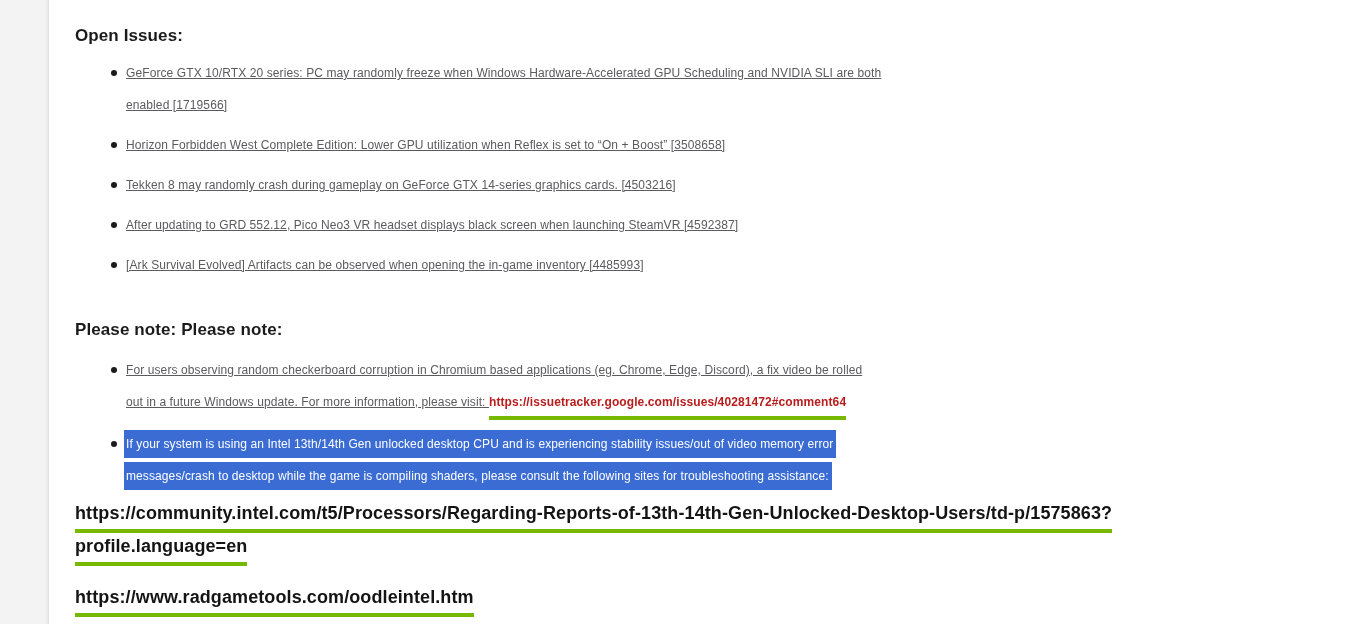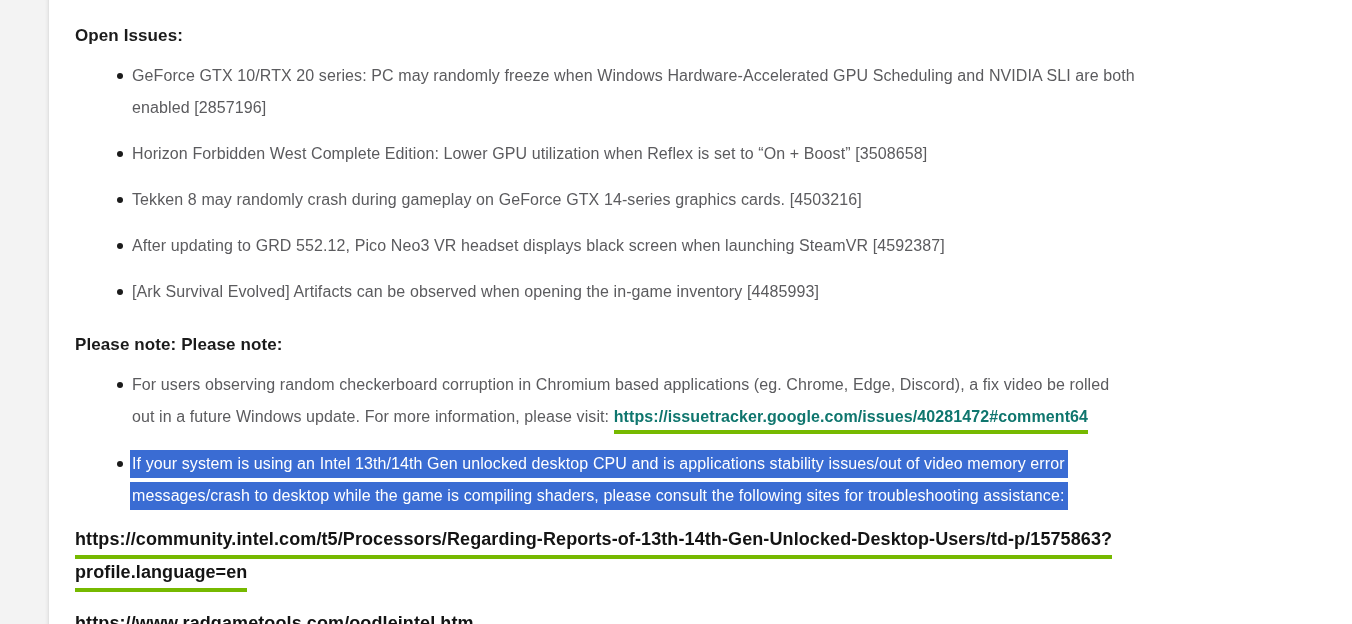--- a/index.html
+++ b/index.html
@@ -21,31 +21,31 @@
     box-sizing:border-box;
   }
   .section-heading{
     font-size:17px;font-weight:bold;color:#1b1b1b;
     line-height:20px;margin:0;letter-spacing:0.1px;
   }
   ul.issues{list-style:none;margin:0;padding:0;}
   ul.issues.first{margin-top:11px;}
   ul.issues.second{margin-top:14px;}
   ul.issues li{
-    position:relative;padding-left:43px;margin:14px;
-    font-size:16px;line-height:32px;color:#5b5b5e;letter-spacing:0.1px;
+    position:relative;padding-left:43px;margin:8px;
+    font-size:12px;line-height:32px;color:#5b5b5e;letter-spacing:0.1px;text-decoration:underline;
   }
   ul.issues li::before{
     content:"";position:absolute;left:28px;top:13px;
     width:6px;height:6px;border-radius:50%;background:#1b1b1b;
   }
-  .pn-heading{margin-top:27px;}
+  .pn-heading{margin-top:39px;}
   .line{white-space:nowrap;}
   .inline-link{
-    display:inline-block;color:#0f766e;font-weight:bold;text-decoration:none;
+    display:inline-block;color:#b91c1c;font-weight:bold;text-decoration:none;
     line-height:25px;padding-bottom:1px;border-bottom:4px solid #76b900;
     letter-spacing:0.1px;cursor:pointer;
   }
   .hl-line{line-height:32px;height:32px;}
   .hl-line .hl{
     display:inline-block;background:#3a6cd3;color:#ffffff;
     padding:0 3px 0 2px;line-height:28px;margin-left:-2px;
     letter-spacing:0.1px;
   }
   .link-block{margin:0;}
@@ -66,21 +66,21 @@
 
   <div class="left-gutter"></div>
 
   <div class="content">
 
     <div class="section-heading">Open Issues:</div>
 
     <ul class="issues first">
       <li>
         <div class="line">GeForce GTX 10/RTX 20 series: PC may randomly freeze when Windows Hardware-Accelerated GPU Scheduling and NVIDIA SLI are both</div>
-        <div class="line">enabled [2857196]</div>
+        <div class="line">enabled [1719566]</div>
       </li>
       <li>
         <div class="line">Horizon Forbidden West Complete Edition: Lower GPU utilization when Reflex is set to “On + Boost” [3508658]</div>
       </li>
       <li>
         <div class="line">Tekken 8 may randomly crash during gameplay on GeForce GTX 14-series graphics cards. [4503216]</div>
       </li>
       <li>
         <div class="line">After updating to GRD 552.12, Pico Neo3 VR headset displays black screen when launching SteamVR [4592387]</div>
       </li>
@@ -90,21 +90,21 @@
     </ul>
 
     <div class="section-heading pn-heading">Please note: Please note:</div>
 
     <ul class="issues second">
       <li>
         <div class="line">For users observing random checkerboard corruption in Chromium based applications (eg. Chrome, Edge, Discord), a fix video be rolled</div>
         <div class="line"><span>out in a future Windows update. For more information, please visit: </span><a class="inline-link">https://issuetracker.google.com/issues/40281472#comment64</a></div>
       </li>
       <li>
-        <div class="line hl-line"><span class="hl">If your system is using an Intel 13th/14th Gen unlocked desktop CPU and is applications stability issues/out of video memory error</span></div>
+        <div class="line hl-line"><span class="hl">If your system is using an Intel 13th/14th Gen unlocked desktop CPU and is experiencing stability issues/out of video memory error</span></div>
         <div class="line hl-line"><span class="hl">messages/crash to desktop while the game is compiling shaders, please consult the following sites for troubleshooting assistance:</span></div>
       </li>
     </ul>
 
     <div class="link-block intel">
       <a class="link-line">https://community.intel.com/t5/Processors/Regarding-Reports-of-13th-14th-Gen-Unlocked-Desktop-Users/td-p/1575863?</a>
       <a class="link-line">profile.language=en</a>
     </div>
 
     <div class="link-block rad">

